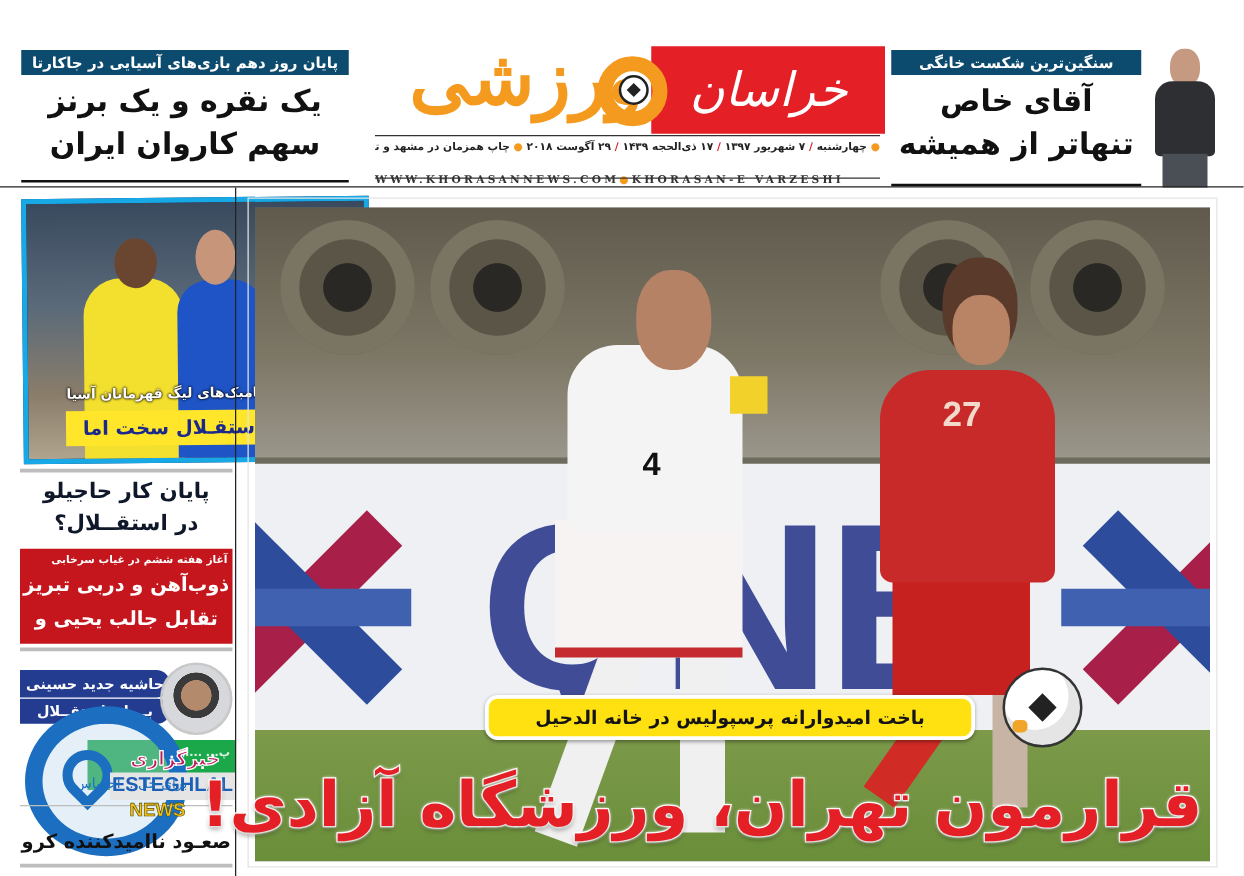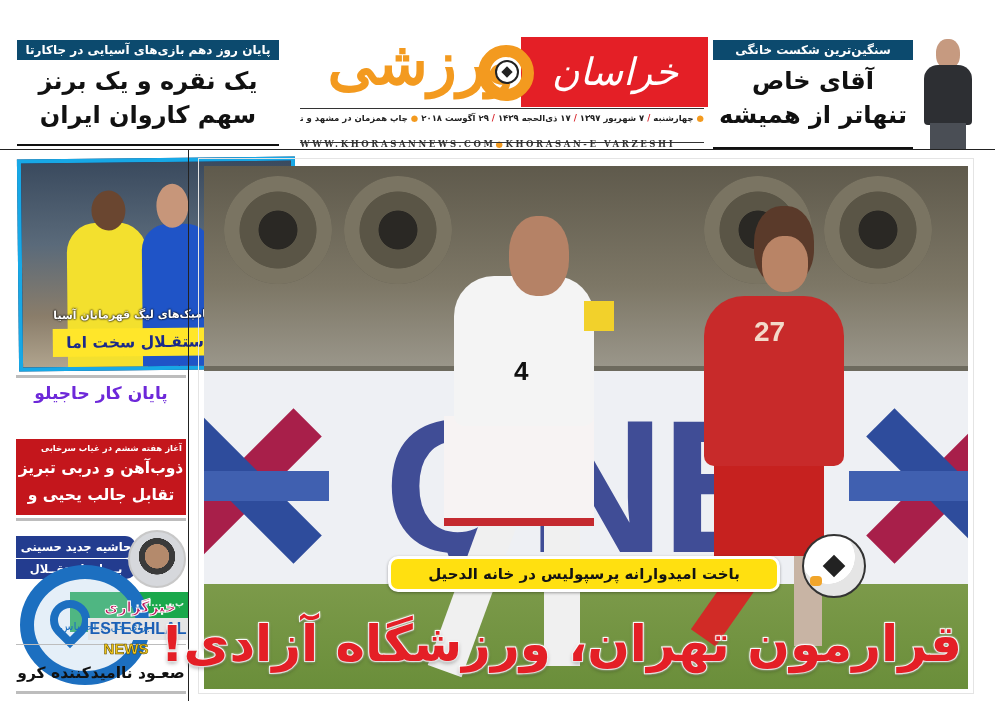--- a/index.html
+++ b/index.html
@@ -40,21 +40,21 @@
   .player-blue1 { position: absolute; left: 120px; top: 62px; width: 70px; height: 150px; background: #1f54c7; border-radius: 26px 26px 6px 6px; }
   .player-blue1-head { position: absolute; left: 135px; top: 22px; width: 32px; height: 44px; border-radius: 50%; background: #c7967a; }
   .player-blue2 { position: absolute; left: 200px; top: 34px; width: 72px; height: 180px; background: #1f5fd0; border-radius: 26px 26px 6px 6px; }
   .player-blue2-head { position: absolute; left: 222px; top: 6px; width: 32px; height: 36px; border-radius: 50%; background: #4a3428; }
   .feature-kicker { position: absolute; right: 28px; top: 146px; width: 240px; color: #fff; font-size: 11px; font-weight: bold; text-align: right; text-shadow: 0 0 2px #000, 0 0 2px #000; direction: rtl; }
   .feature-title { position: absolute; left: 30px; top: 166px; width: 222px; height: 28px; background: #ffe62a; color: #1b2a8a; font-size: 15.5px; font-weight: bold; line-height: 28px; text-align: center; direction: rtl; }
 
   
   #col-divider-left { left: 188px; top: 150px; width: 1px; height: 551px; background: #222; }
   #hajilou-top-rule { left: 16px; top: 375px; width: 170px; height: 3px; background: #bdbdbd; }
-  #hajilou-title { left: 16px; top: 380px; width: 170px; height: 56px; color: #6d28d9; font-size: 17px; font-weight: bold; line-height: 26px; text-align: center; }
+  #hajilou-title { left: 16px; top: 380px; width: 170px; height: 56px; color: #0f172a; font-size: 17px; font-weight: bold; line-height: 26px; text-align: center; }
   #derby-box { left: 16px; top: 439px; width: 170px; height: 76px; background: #c4161c; color: #fff; }
   #derby-kicker { position: absolute; left: 0; top: 3px; width: 166px; font-size: 8.5px; font-weight: bold; text-align: right; line-height: 12px; }
   #derby-title { position: absolute; left: 0; top: 16px; width: 170px; font-size: 15.5px; font-weight: bold; text-align: center; line-height: 27px; }
   #derby-bottom-rule { left: 16px; top: 518px; width: 170px; height: 3px; background: #bdbdbd; }
 
   #hosseini-pill1 { left: 16px; top: 536px; width: 120px; height: 22px; background: #233c8f; border-radius: 0 11px 11px 0; color: #fff; font-size: 11.5px; font-weight: bold; line-height: 22px; text-align: center; }
   #hosseini-pill2 { left: 16px; top: 559px; width: 120px; height: 20px; background: #233c8f; border-radius: 0 10px 10px 0; color: #fff; font-size: 11.5px; font-weight: bold; line-height: 20px; text-align: center; }
   #hosseini-avatar { left: 128px; top: 530px; width: 58px; height: 58px; border-radius: 50%; background: radial-gradient(circle at 50% 45%, #b48a6c 0 30%, #3a3a3a 31% 45%, #d6d8dc 46%); border: 2px solid #c8c8c8; }
 
   #green-band { left: 70px; top: 592px; width: 118px; height: 40px; background: #1aa84b; }
@@ -162,20 +162,21 @@
   <div class="player-blue2-head"></div>
   <div class="feature-kicker">نگاهی به کامبک‌های لیگ قهرمانان آسیا</div>
   <div class="feature-title">صعـود استقـلال سخت اما شدنی</div>
 </div>
 
 <div class="abs" id="col-divider-left"></div>
 
 <div class="abs" id="hajilou-top-rule"></div>
 <div class="abs rtl" id="hajilou-title">
   <div>پایان کار حاجیلو</div>
+  <div>در استقــلال؟</div>
 </div>
 
 <div class="abs rtl" id="derby-box">
   <div id="derby-kicker">آغاز هفته ششم در غیاب سرخابی</div>
   <div id="derby-title">
     <div>ذوب‌آهن و دربی تبریز</div>
     <div>تقابل جالب یحیی و</div>
   </div>
 </div>
 <div class="abs" id="derby-bottom-rule"></div>

